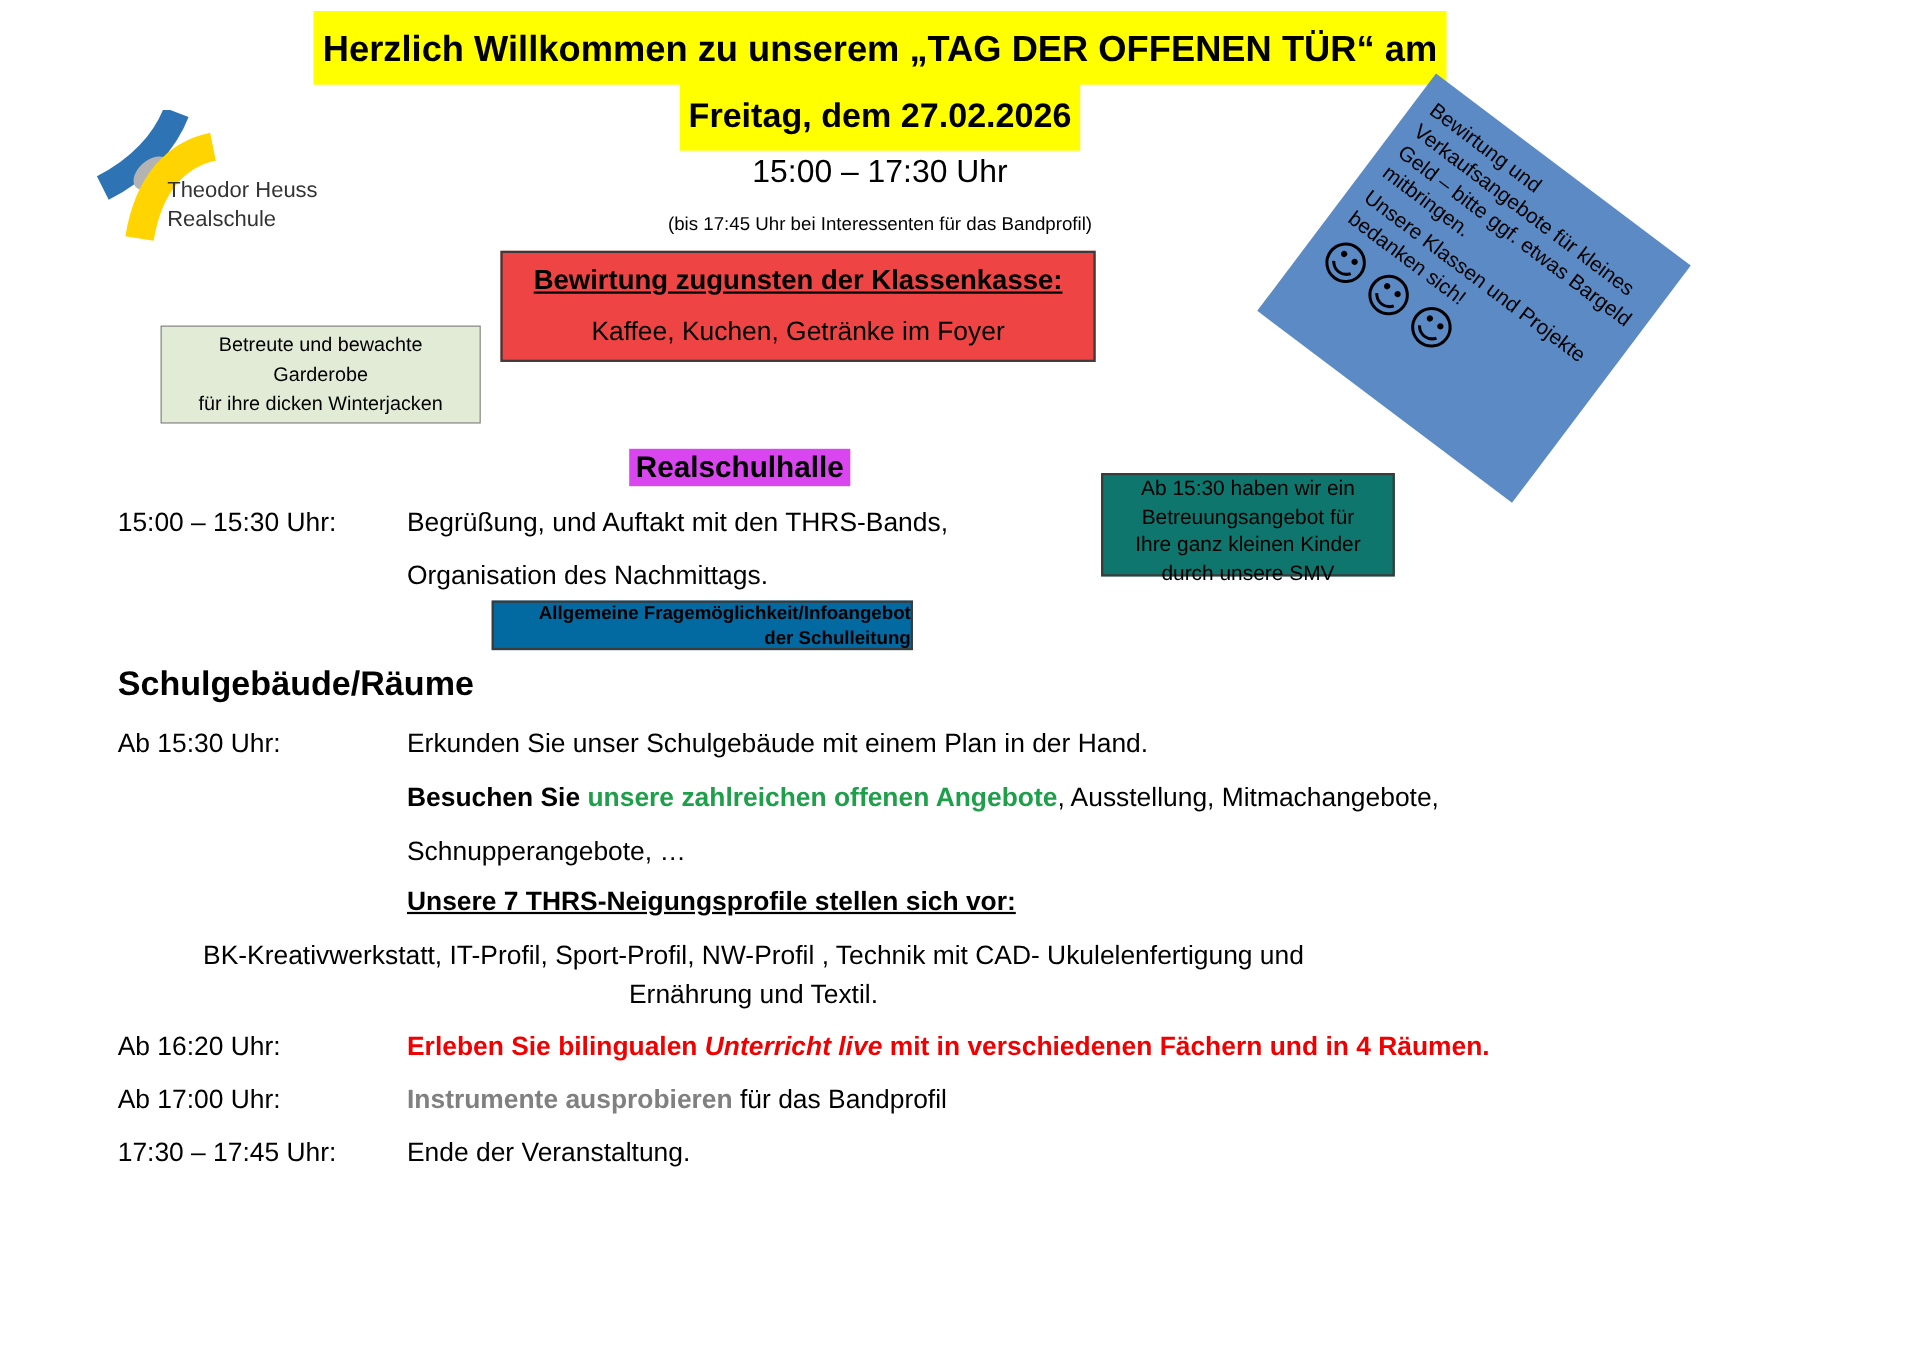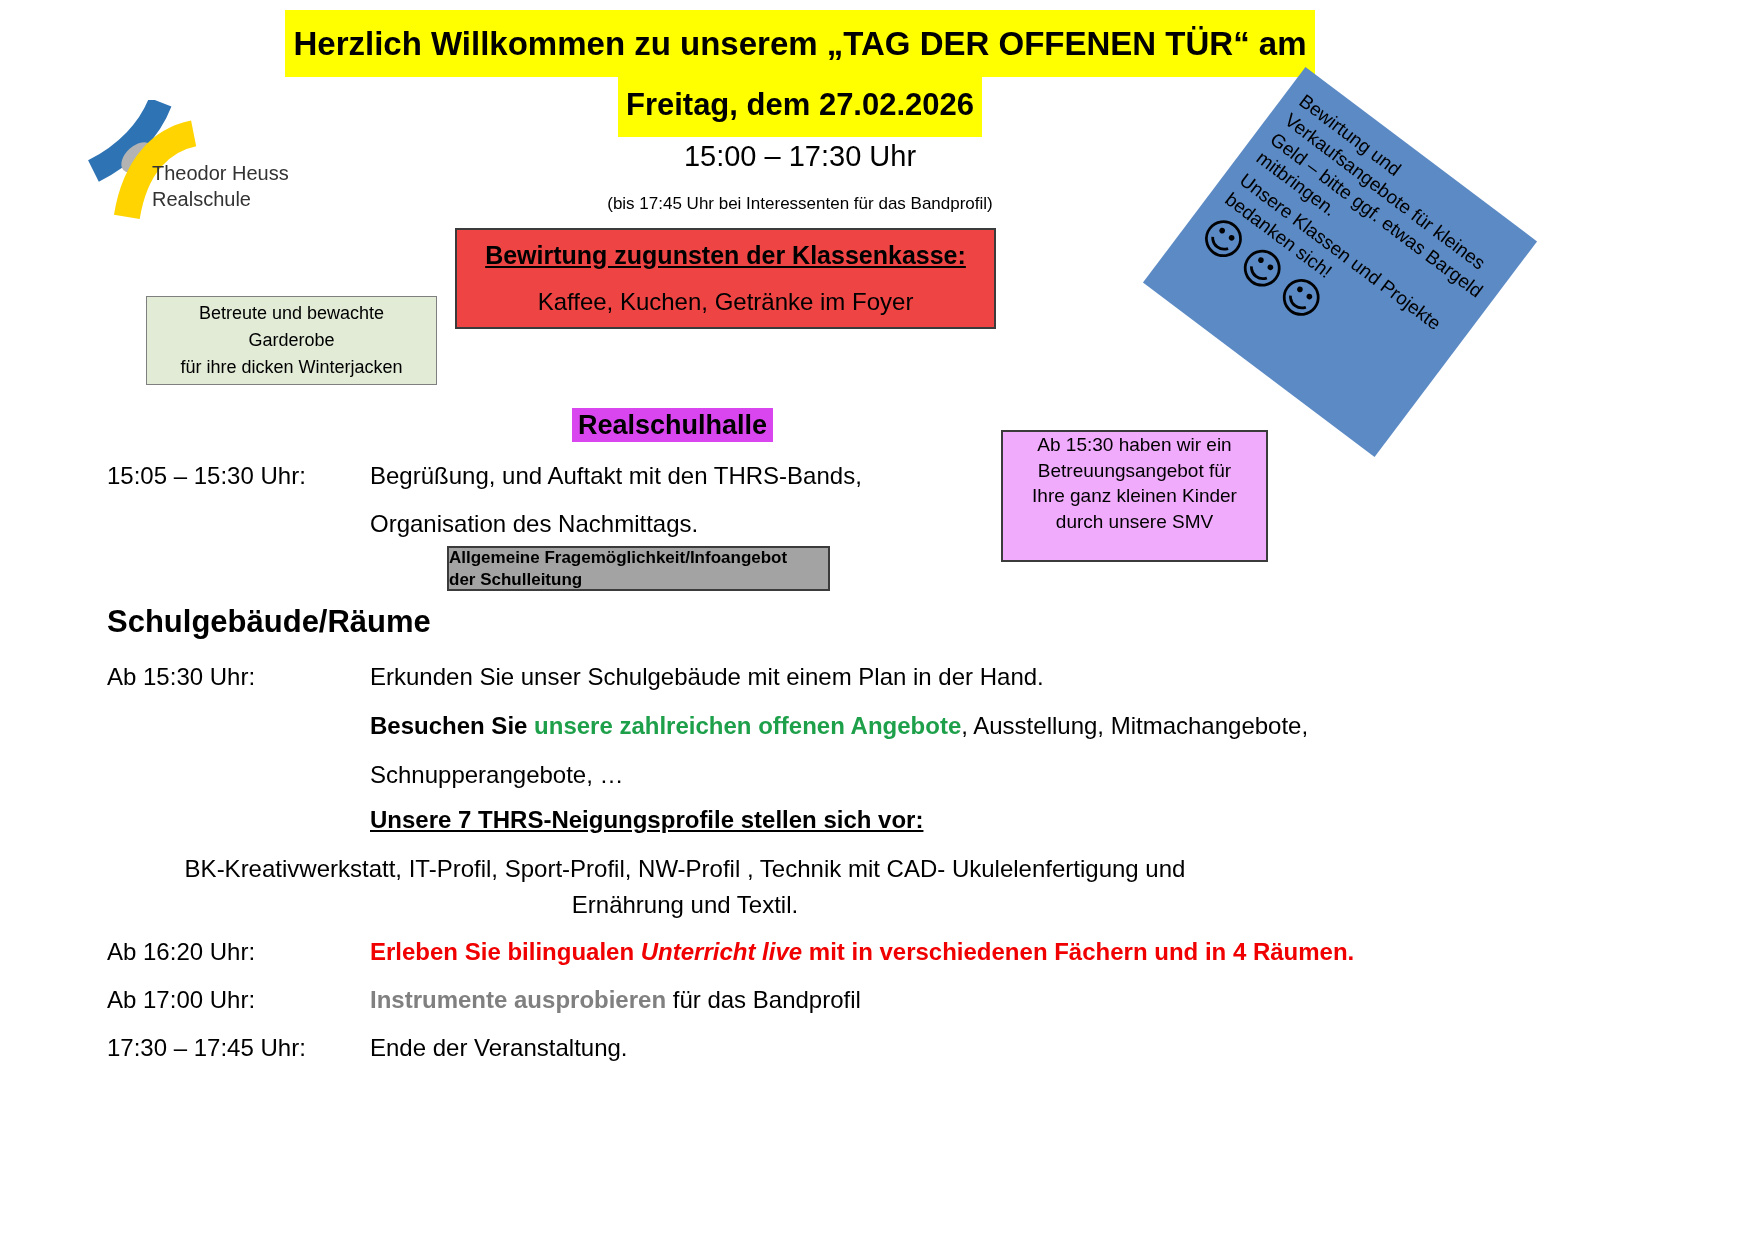--- a/index.html
+++ b/index.html
@@ -52,27 +52,27 @@
 
   
   .hall-label-band{position:absolute;left:0;top:410px;width:1345px;text-align:center;}
   .hl-green{background:#d946ef;padding:2px 6px;font-size:27px;font-weight:bold;}
   .time-col{position:absolute;left:107px;font-size:24px;white-space:nowrap;}
   .body-col{position:absolute;left:370px;font-size:24px;white-space:nowrap;}
 
   
   .info-box{
     position:absolute;left:447px;top:546px;width:383px;height:45px;
-    background:#a3a3a3;border:2px solid #3b3b3b;text-align:left;
+    background:#0369a1;border:2px solid #3b3b3b;text-align:right;
     font-size:17px;font-weight:bold;line-height:1.25;
     display:flex;flex-direction:column;justify-content:center;box-sizing:border-box;
   }
   .smv-box{
-    position:absolute;left:1001px;top:430px;width:267px;height:132px;
-    background:#f0abfc;border:2px solid #3b3b3b;text-align:center;
+    position:absolute;left:1001px;top:430px;width:267px;height:94px;
+    background:#0f766e;border:2px solid #3b3b3b;text-align:center;
     font-size:19px;line-height:1.35;
     display:flex;flex-direction:column;justify-content:flex-start;box-sizing:border-box;
   }
 
   
   .section-heading{position:absolute;left:107px;top:604px;font-size:31px;font-weight:bold;}
   .bold{font-weight:bold;}
   .green-text{color:#1ea04b;font-weight:bold;}
   .red-text{color:#f00000;font-weight:bold;margin-top:40px;}
   .red-italic{color:#f00000;font-weight:bold;font-style:italic;}
@@ -120,21 +120,21 @@
   <div class="blue-note">
     <p>Bewirtung und Verkaufsangebote für kleines Geld – bitte ggf. etwas Bargeld mitbringen.</p>
     <p>Unsere Klassen und Projekte bedanken sich!</p>
     <div class="smileys">☺☺☺</div>
   </div>
 
   <div class="hall-label-band">
     <span class="hl-green">Realschulhalle</span>
   </div>
 
-  <div class="time-col" style="top:462px;">15:05 – 15:30 Uhr:</div>
+  <div class="time-col" style="top:462px;">15:00 – 15:30 Uhr:</div>
   <div class="body-col" style="top:462px;">Begrüßung, und Auftakt mit den THRS-Bands,</div>
   <div class="body-col" style="top:510px;">Organisation des Nachmittags.</div>
 
   <div class="info-box">
     <div>Allgemeine Fragemöglichkeit/Infoangebot</div>
     <div>der Schulleitung</div>
   </div>
 
   <div class="smv-box">
     <div>Ab 15:30 haben wir ein</div>

